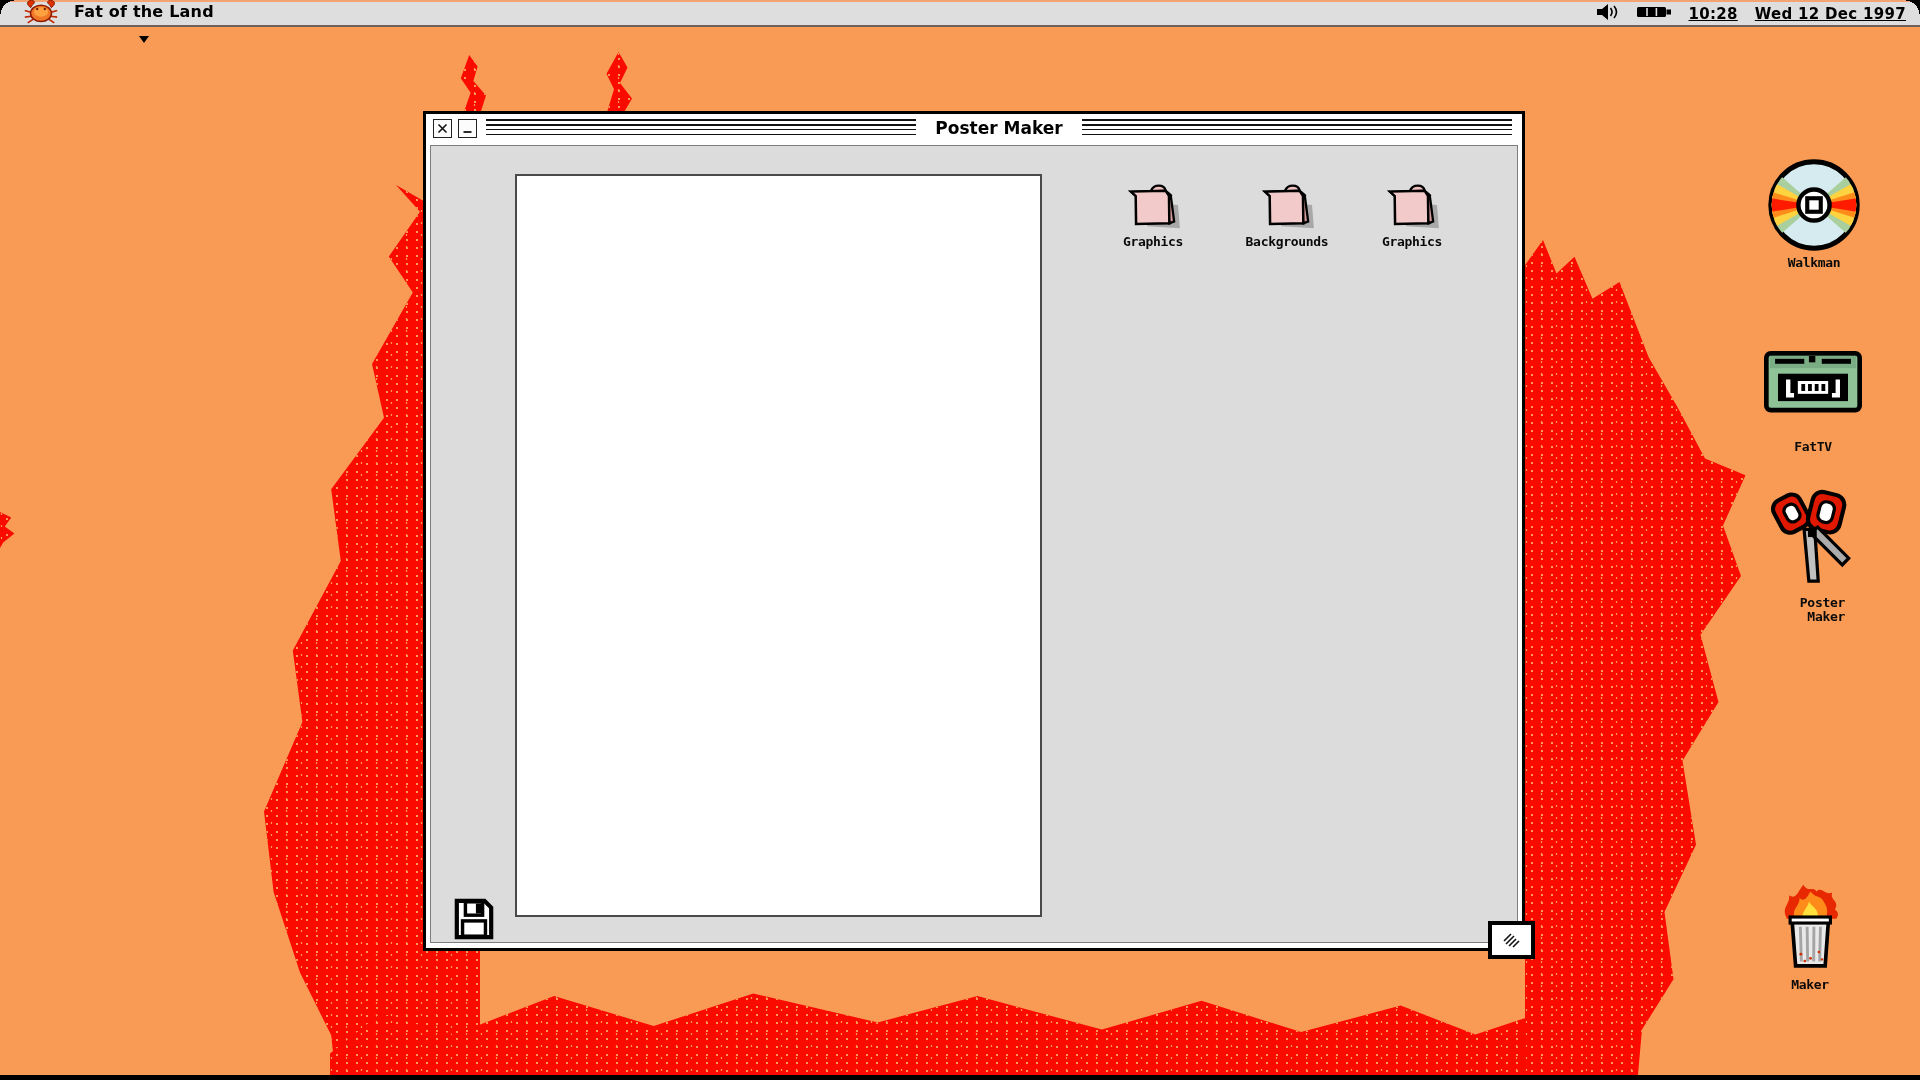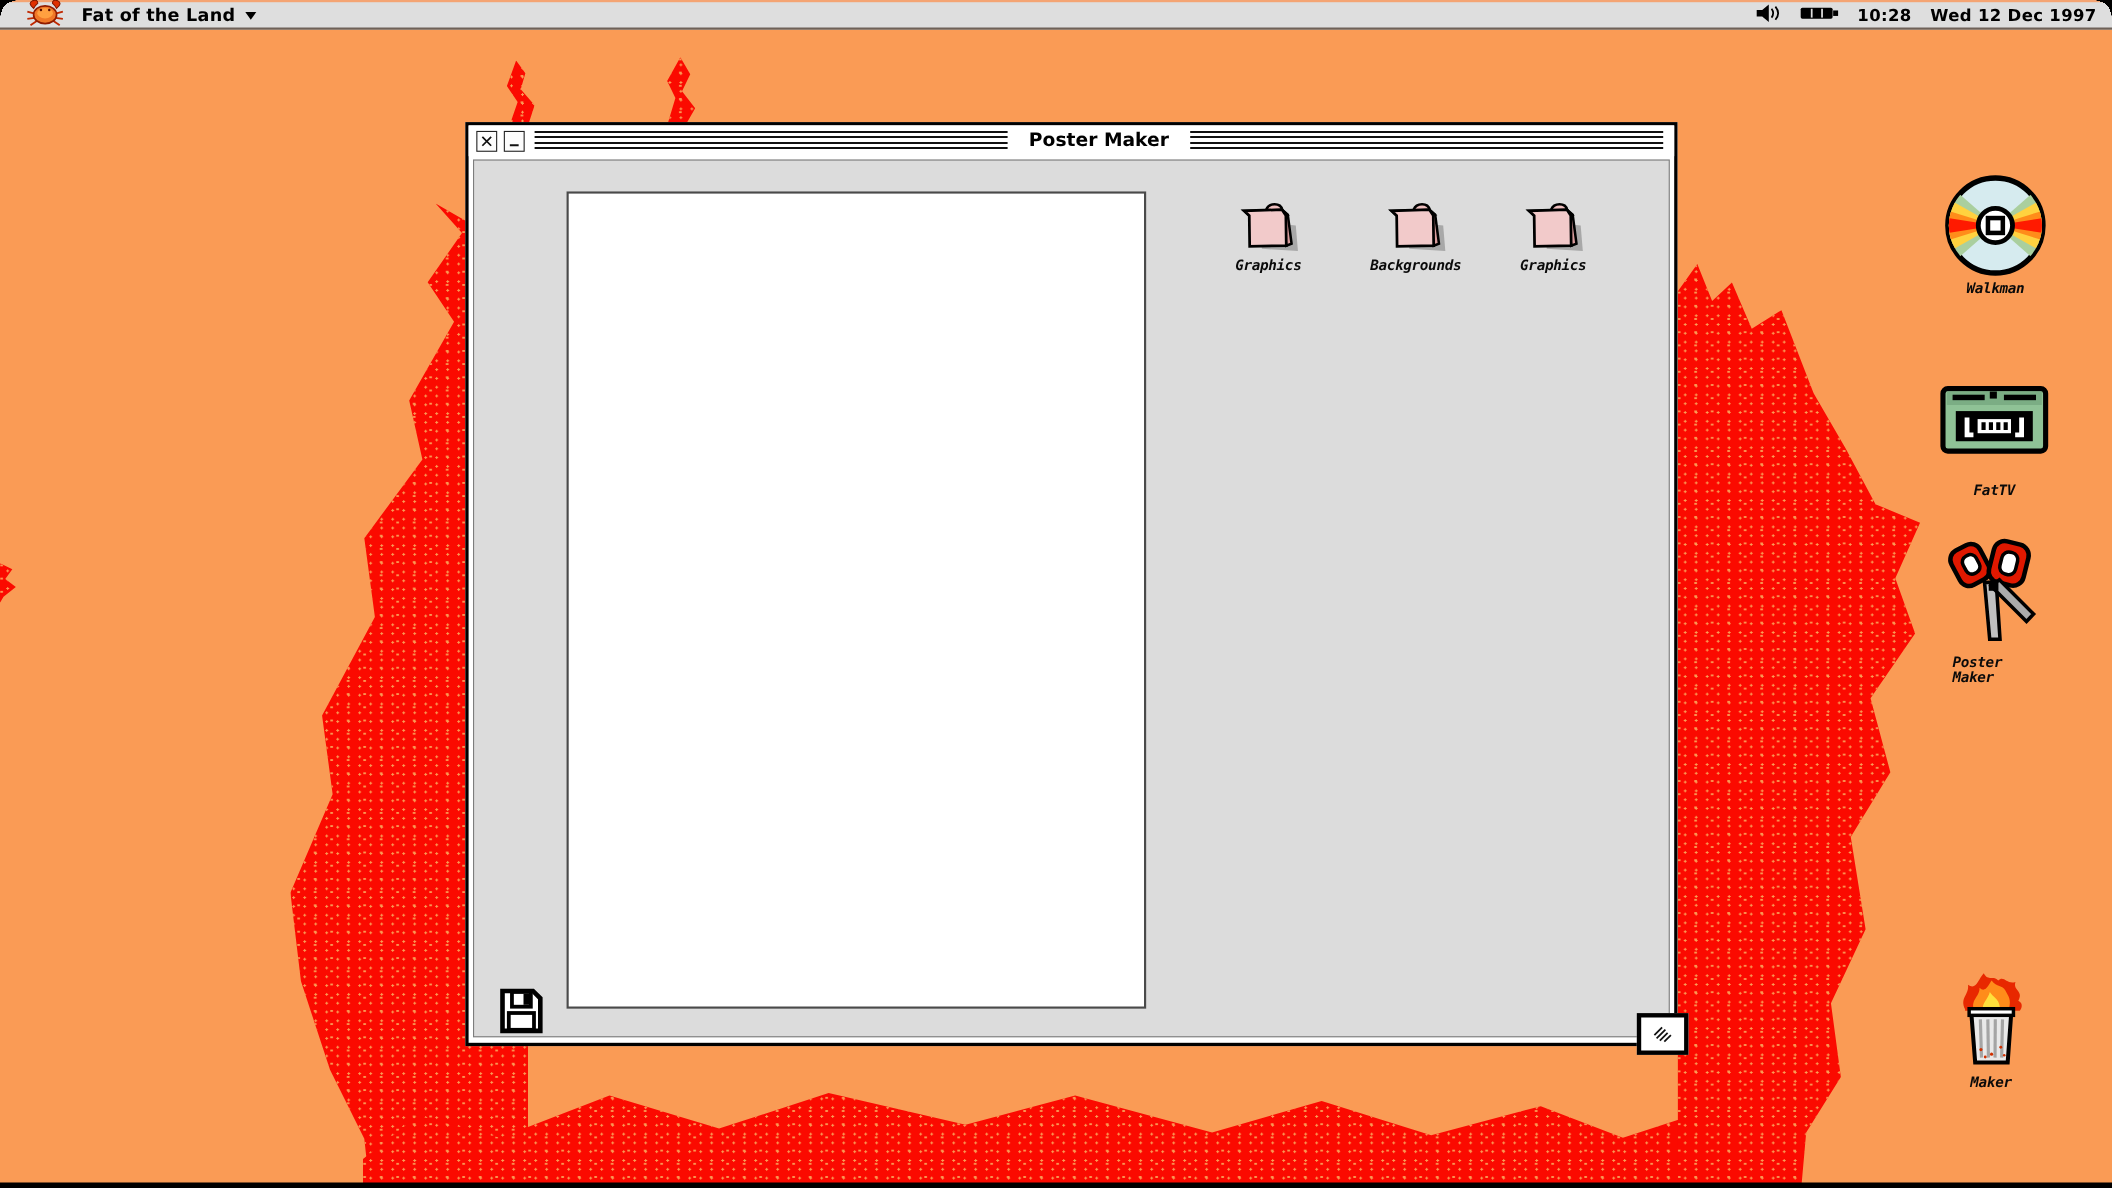--- a/index.html
+++ b/index.html
@@ -47,25 +47,25 @@
   
   .menubar {
     position: absolute; left:0; top:0; width:1920px; height:27px;
     background:#DEDEDE;
     border-top:2px solid #F4A473;
     border-bottom:2px solid #6E6158;
     display:flex; align-items:center;
     z-index: 50;
   }
   .menubar-left { display:flex; align-items:center; gap:10px; padding-left:22px; height:100%; }
-  .appmenu { display:flex; align-items:center; gap:9px; height:100%; padding:0 4px; }
+  .appmenu { display:flex; align-items:center; gap:9px; height:100%; padding:0 4px;flex-direction:column; }
   .appmenu-label { font-weight:bold; font-size:16px; letter-spacing:0.2px; }
   .caret { width:0; height:0; border:5px solid transparent; border-top:7px solid #000; margin-top:6px; }
   .menubar-right { margin-left:auto; display:flex; align-items:center; gap:17px; padding-right:14px; }
-  .mb-text { font-weight:bold; font-size:15px; letter-spacing:0.3px; }
+  .mb-text { font-weight:bold; font-size:15px; letter-spacing:0.3px;text-decoration:underline; }
 
   .corner { position:absolute; width:14px; height:14px; z-index:60; top:0; }
   #corner-tl { left:0;  background: radial-gradient(circle at 100% 100%, transparent 13px, #000 13px); }
   #corner-tr { right:0; background: radial-gradient(circle at 0% 100%,  transparent 13px, #000 13px); }
 
   .bottom-bezel { position:absolute; left:0; bottom:0; width:1920px; height:5px; background:#000; z-index:60; }
 
   
   .window {
     position:absolute; left:423px; top:111px; width:1102px; height:840px;
@@ -84,22 +84,22 @@
     background:#DCDCDC; border:1px solid #7D7D7D;
   }
   .canvas {
     position:absolute; left:84px; top:28px; width:527px; height:743px;
     background:#fff; border:2px solid #4A4A4A;
   }
   .folder-item { position:absolute; top:36px; transform:translateX(-50%);
     display:flex; flex-direction:column; align-items:center; width:120px; }
   .pix-label {
     font-family:"DejaVu Sans Mono","Liberation Mono",monospace;
-    font-weight:bold; font-size:13px; line-height:14px; color:#0a0a0a; text-align:left;
-    letter-spacing:-0.3px; margin-top:3px; white-space:nowrap;font-style:italic;
+    font-weight:bold; font-size:13px; line-height:14px; color:#0a0a0a; text-align:right;
+    letter-spacing:-0.3px; margin-top:3px; white-space:nowrap;
   }
   .save-btn { position:absolute; left:22px; top:750px; width:42px; height:46px; cursor:pointer; }
   .grip {
     position:absolute; right:-13px; bottom:-11px; width:47px; height:38px;
     background:#fff; border:4px solid #000;
     display:flex; align-items:center; justify-content:center;
   }
 
   
   .dicon { position:absolute; display:flex; flex-direction:column; align-items:center; z-index:10; }

